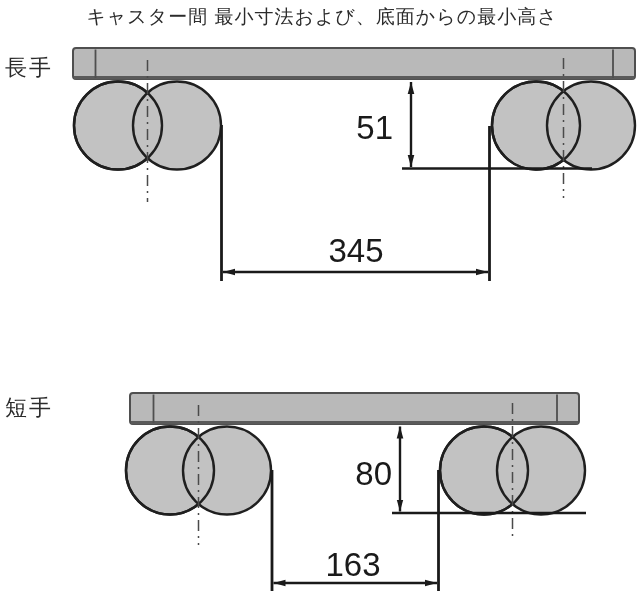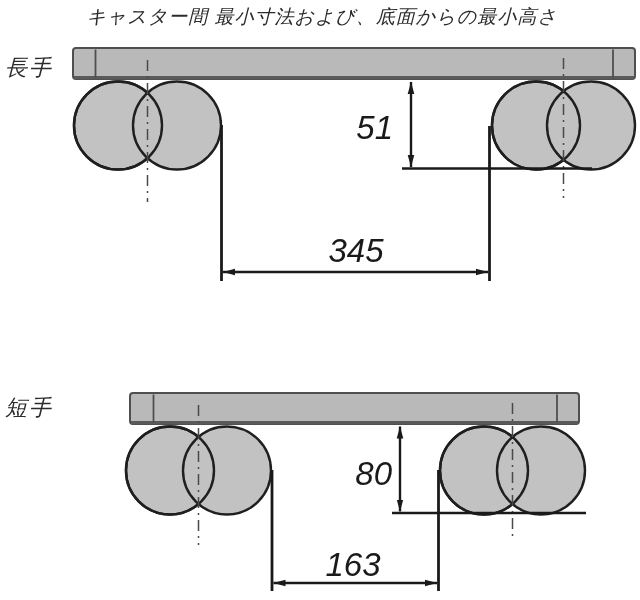--- a/index.html
+++ b/index.html
@@ -4,21 +4,21 @@
 <style>
   :root{
     --caster-fill:#c2c2c2;
     --bar-fill:#b9b9b9;
     --outline:#1f1f1f;
     --bar-outline:#4f4f4f;
     --dimension-line:#1a1a1a;
     --text:#2b2b2b;
   }
   html,body{margin:0;padding:0;background:#ffffff;}
-  .stage{width:640px;height:600px;position:relative;background:#fff;overflow:hidden;font-style:italic;}
+  .stage{width:640px;height:600px;position:relative;background:#fff;overflow:hidden;}
   svg{display:block;}
   text{font-family:"Liberation Sans","DejaVu Sans",sans-serif;fill:var(--text);}
   .title-text{font-size:19px;letter-spacing:1px;}
   .side-label{font-size:22px;letter-spacing:2px;}
   .dim-text{font-size:33px;fill:var(--dimension-line);}
   .bar{fill:var(--bar-fill);stroke:var(--bar-outline);stroke-width:2;}
   .bar-bottom{stroke:#5a5a5a;stroke-width:3.2;fill:none;}
   .bar-cap{stroke:var(--bar-outline);stroke-width:1.8;fill:none;}
   .caster{fill:var(--caster-fill);stroke:var(--outline);stroke-width:2.4;}
   .caster-outline{fill:none;stroke:var(--outline);stroke-width:2.4;}

